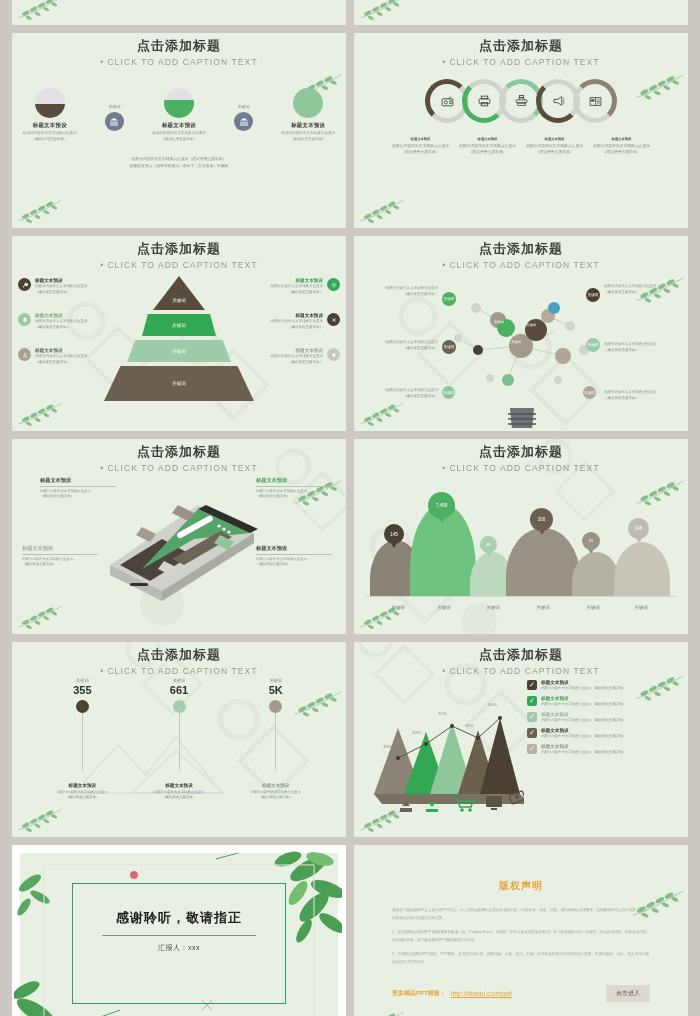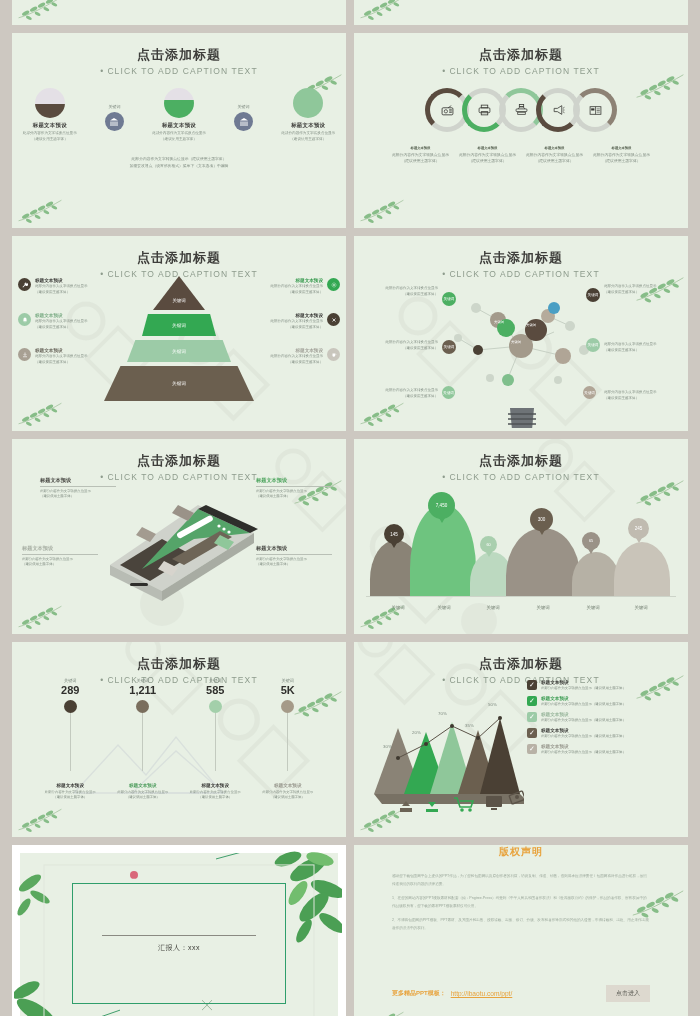--- a/index.html
+++ b/index.html
@@ -23,21 +23,21 @@
     background: #e8f0e4;
     position: relative;
     overflow: hidden;
     flex: 0 0 auto;
   }
   
   .s-title {
     text-align: center;
     font-size: 13px; font-weight: bold;
     color: #3f3f3c; letter-spacing: 1px;
-    padding-top: 13px;
+    padding-top: 4px;
   }
   .s-sub {
     text-align: center;
     font-size: 8.5px; color: #8d9b8c;
     letter-spacing: 1.1px; margin-top: 2px;
   }
   .s-sub::before { content: "\2022"; margin-right: 3px; }
   
   .leaf {
     position: absolute; pointer-events: none;
@@ -155,21 +155,21 @@
     position:absolute; left:52px; top:30px; right:52px; bottom:28px;
     border:1.6px solid #2f9e6b;
   }
   .th-title { position:absolute; left:0; right:0; top:56px; text-align:center;
               font-size:13px; font-weight:bold; color:#1d1d1b; letter-spacing:1px;}
   .th-rule { position:absolute; left:82px; right:82px; top:82px; height:1px; background:#8a8a82;}
   .th-sub { position:absolute; left:0; right:0; top:90px; text-align:center;
             font-size:7px; color:#3a3a35; letter-spacing:.5px;}
   
   .cr-title { text-align:center; font-size:10px; font-weight:bold;
-              color:#e8a33d; letter-spacing:1px;}
+              color:#e8a33d; padding-top:34px; letter-spacing:1px;}
   .cr-body { margin:14px 38px 0; font-size:3.6px; color:#9aa79a; line-height:2.1; }
   .cr-body p { margin-bottom:7px; }
   .cr-foot { position:absolute; left:38px; bottom:38px; right:38px;
              display:flex; align-items:center; }
   .cr-link-label { font-size:6px; font-weight:bold; color:#e8a33d; }
   .cr-url { font-size:6.6px; color:#e8a33d; margin-left:5px; }
   .cr-btn { margin-left:auto; background:#ddd9cf; color:#5c5c55;
             font-size:6px; padding:4px 10px; border:none; }
 </style>
 </head>
@@ -711,47 +711,34 @@
     <svg class="leaf leaf-tr" width="52" height="30" style="top:46px">
         <use href="#sprig"></use>
       </svg>
     <svg class="leaf leaf-bl" width="48" height="27">
         <use href="#sprig"></use>
       </svg>
 
     <div class="stats">
       <div class="stat">
         <div class="stat-kw">关键词</div>
-        <div class="stat-num">289</div>
+        <div class="stat-num">355</div>
         <div class="stat-dot" style="background:#4a4034"></div>
         <div class="stat-stem"></div>
         <div class="stat-foot">
           <div class="sf-title" style="color:#3f3f3c">标题文本预设</div>
           <div class="sf-desc">
               <div>此部分内容作为文字转换点位显示</div>
               <div>（建议使用主题字体）</div>
             </div>
         </div>
       </div>
       <div class="stat">
         <div class="stat-kw">关键词</div>
-        <div class="stat-num">1,211</div>
-        <div class="stat-dot" style="background:#7a6e5d"></div>
-        <div class="stat-stem"></div>
-        <div class="stat-foot">
-          <div class="sf-title" style="color:#4f9d5e">标题文本预设</div>
-          <div class="sf-desc">
-              <div>此部分内容作为文字转换点位显示</div>
-              <div>（建议使用主题字体）</div>
-            </div>
-        </div>
-      </div>
-      <div class="stat">
-        <div class="stat-kw">关键词</div>
-        <div class="stat-num">585</div>
+        <div class="stat-num">661</div>
         <div class="stat-dot" style="background:#a3cfaa"></div>
         <div class="stat-stem"></div>
         <div class="stat-foot">
           <div class="sf-title" style="color:#3f3f3c">标题文本预设</div>
           <div class="sf-desc">
               <div>此部分内容作为文字转换点位显示</div>
               <div>（建议使用主题字体）</div>
             </div>
         </div>
       </div>
@@ -903,20 +890,21 @@
         </g>
       </svg>
       <svg style="position:absolute;left:0;right:0;top:0;bottom:0" width="100%" height="100%" viewBox="0 0 318 180" preserveAspectRatio="none">
         <path d="M196 6 L240 -6 M60 172 L100 158" stroke="#3f9e6b" stroke-width="1" fill="none"></path>
         <rect x="24" y="12" width="270" height="156" fill="none" stroke="#dfe6db" stroke-width="1"></rect>
         <path d="M182 148 l10 10 M192 148 l-10 10" stroke="#9ab79d" stroke-width="1"></path>
         <circle cx="114" cy="22" r="4" fill="#d9687a"></circle>
       </svg>
 
       <div class="th-frame"></div>
+      <div class="th-title">感谢聆听，敬请指正</div>
       <div class="th-rule"></div>
       <div class="th-sub">汇报人：xxx</div>
     </div>
   </div>
 
   <div class="slide">
     <svg class="leaf leaf-tr" width="56" height="32" style="top:42px">
         <use href="#sprig"></use>
       </svg>
     <svg class="leaf leaf-bl" width="48" height="27">

